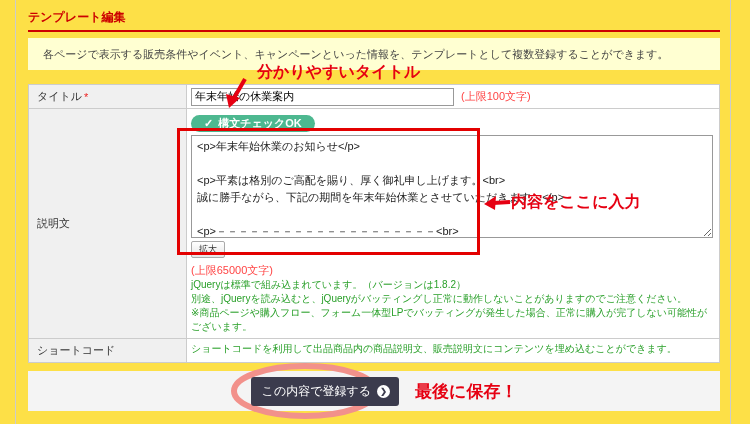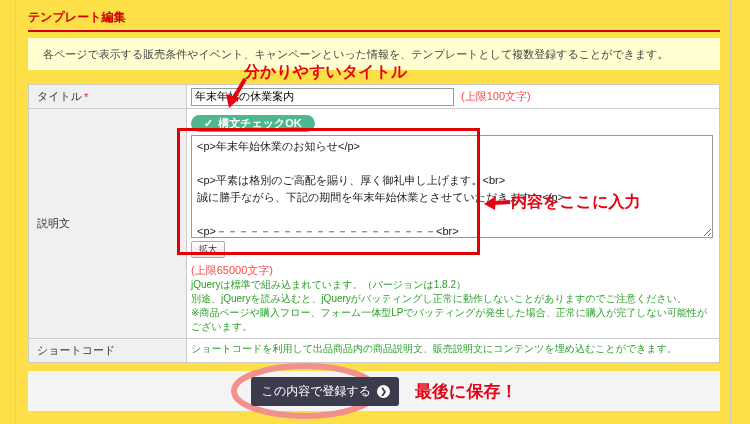--- a/index.html
+++ b/index.html
@@ -77,21 +77,21 @@
     display:flex; align-items:center; gap:6px; cursor:pointer; z-index:2;
   }
   .circle-arrow {
     width:13px; height:13px; border-radius:50%; background:#ffffff; color:#3b3b4d;
     font-size:8px; font-weight:bold; display:flex; align-items:center; justify-content:center;
   }
   .ellipse-svg { position:absolute; left:-22px; top:-14px; z-index:1; pointer-events:none; }
 
   
   .ann { position:absolute; color:#e60012; font-weight:bold; z-index:10; pointer-events:none; }
-  .ann-title-hint { left:244px; top:62px; font-size:16px; }
+  .ann-title-hint { left:257px; top:62px; font-size:16px; }
   .arrow1-svg { position:absolute; left:221px; top:76px; z-index:10; pointer-events:none; }
   .red-rect {
     position:absolute; left:177px; top:128px; width:303px; height:127px;
     border:3px solid #e30000; z-index:9; pointer-events:none;
   }
   .ann-content-hint { left:483px; top:192px; display:flex; align-items:center; gap:0; font-size:16px; }
   .save-hint { color:#e60012; font-weight:bold; font-size:17px; }
 </style>
 </head>
 <body>

